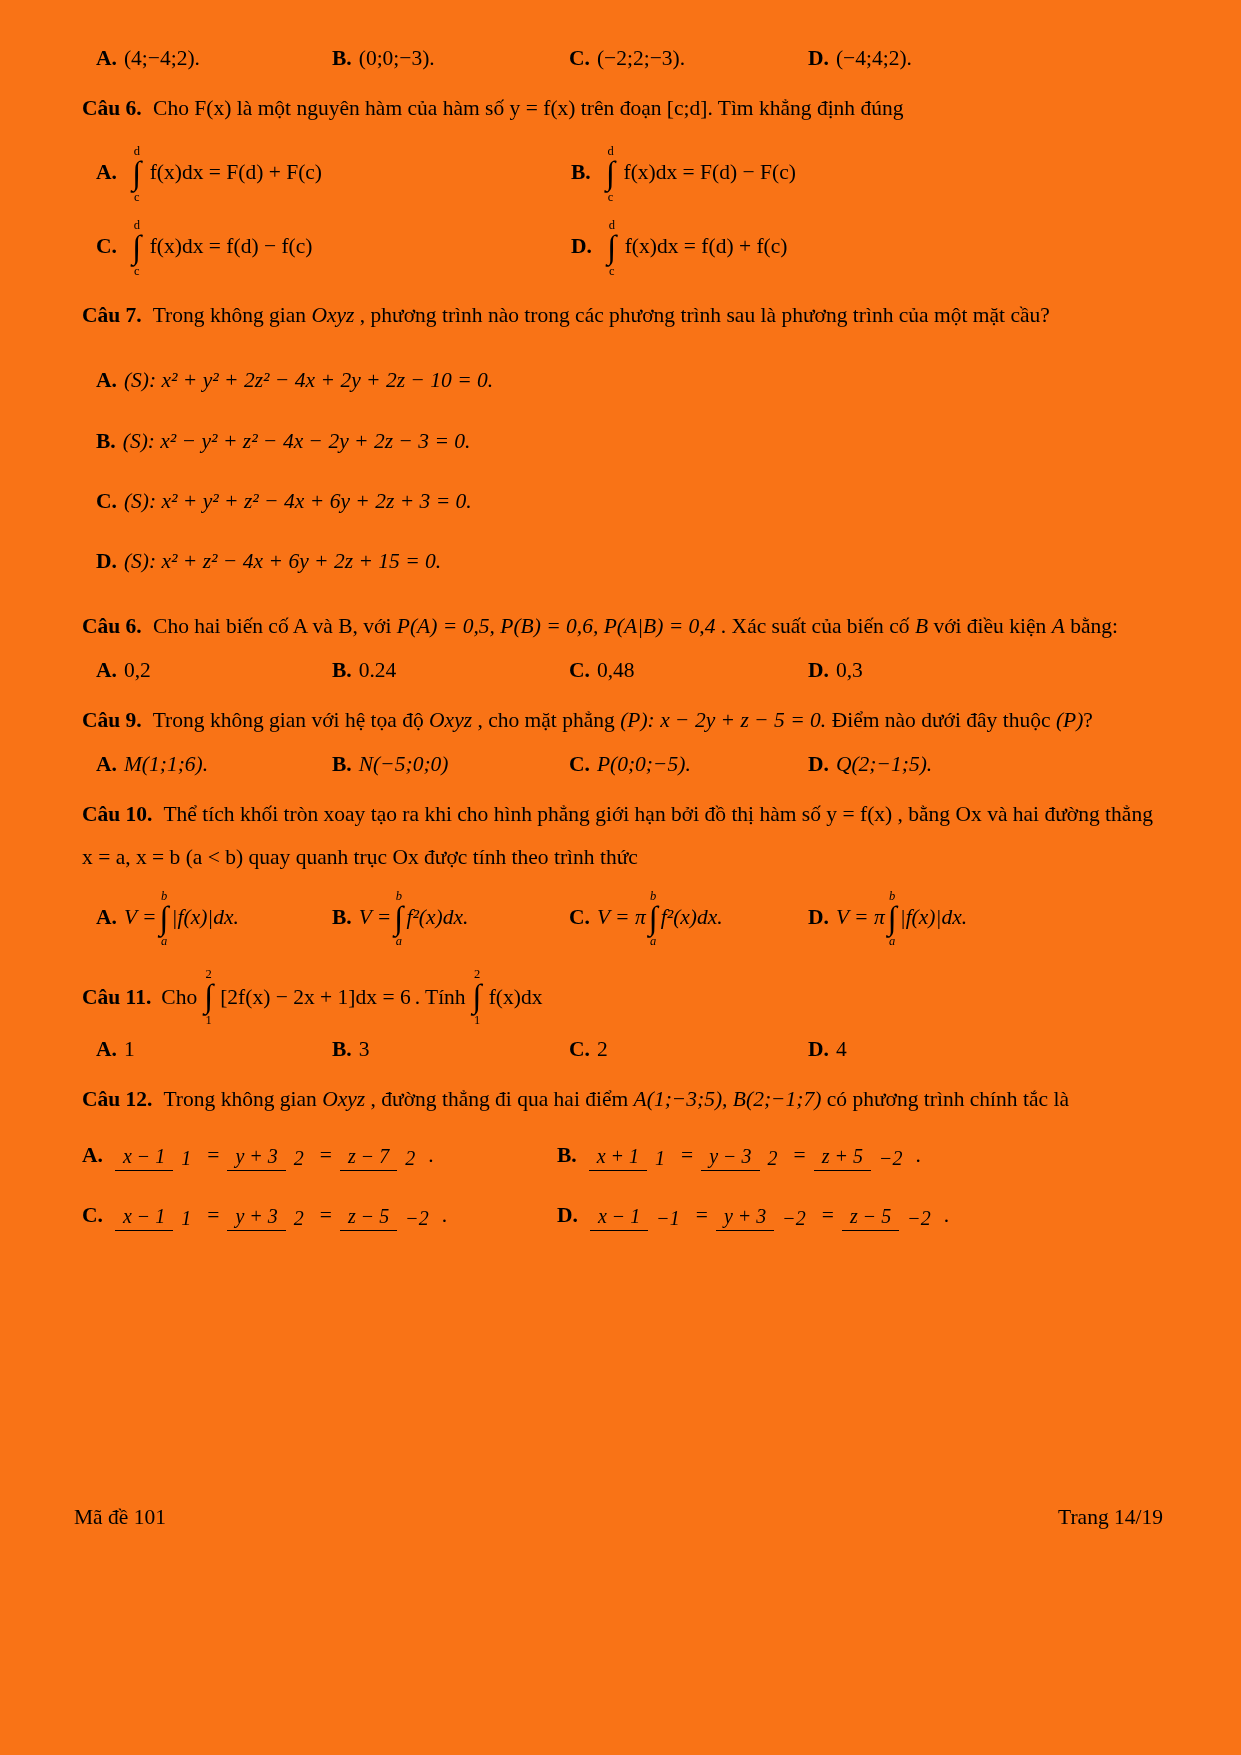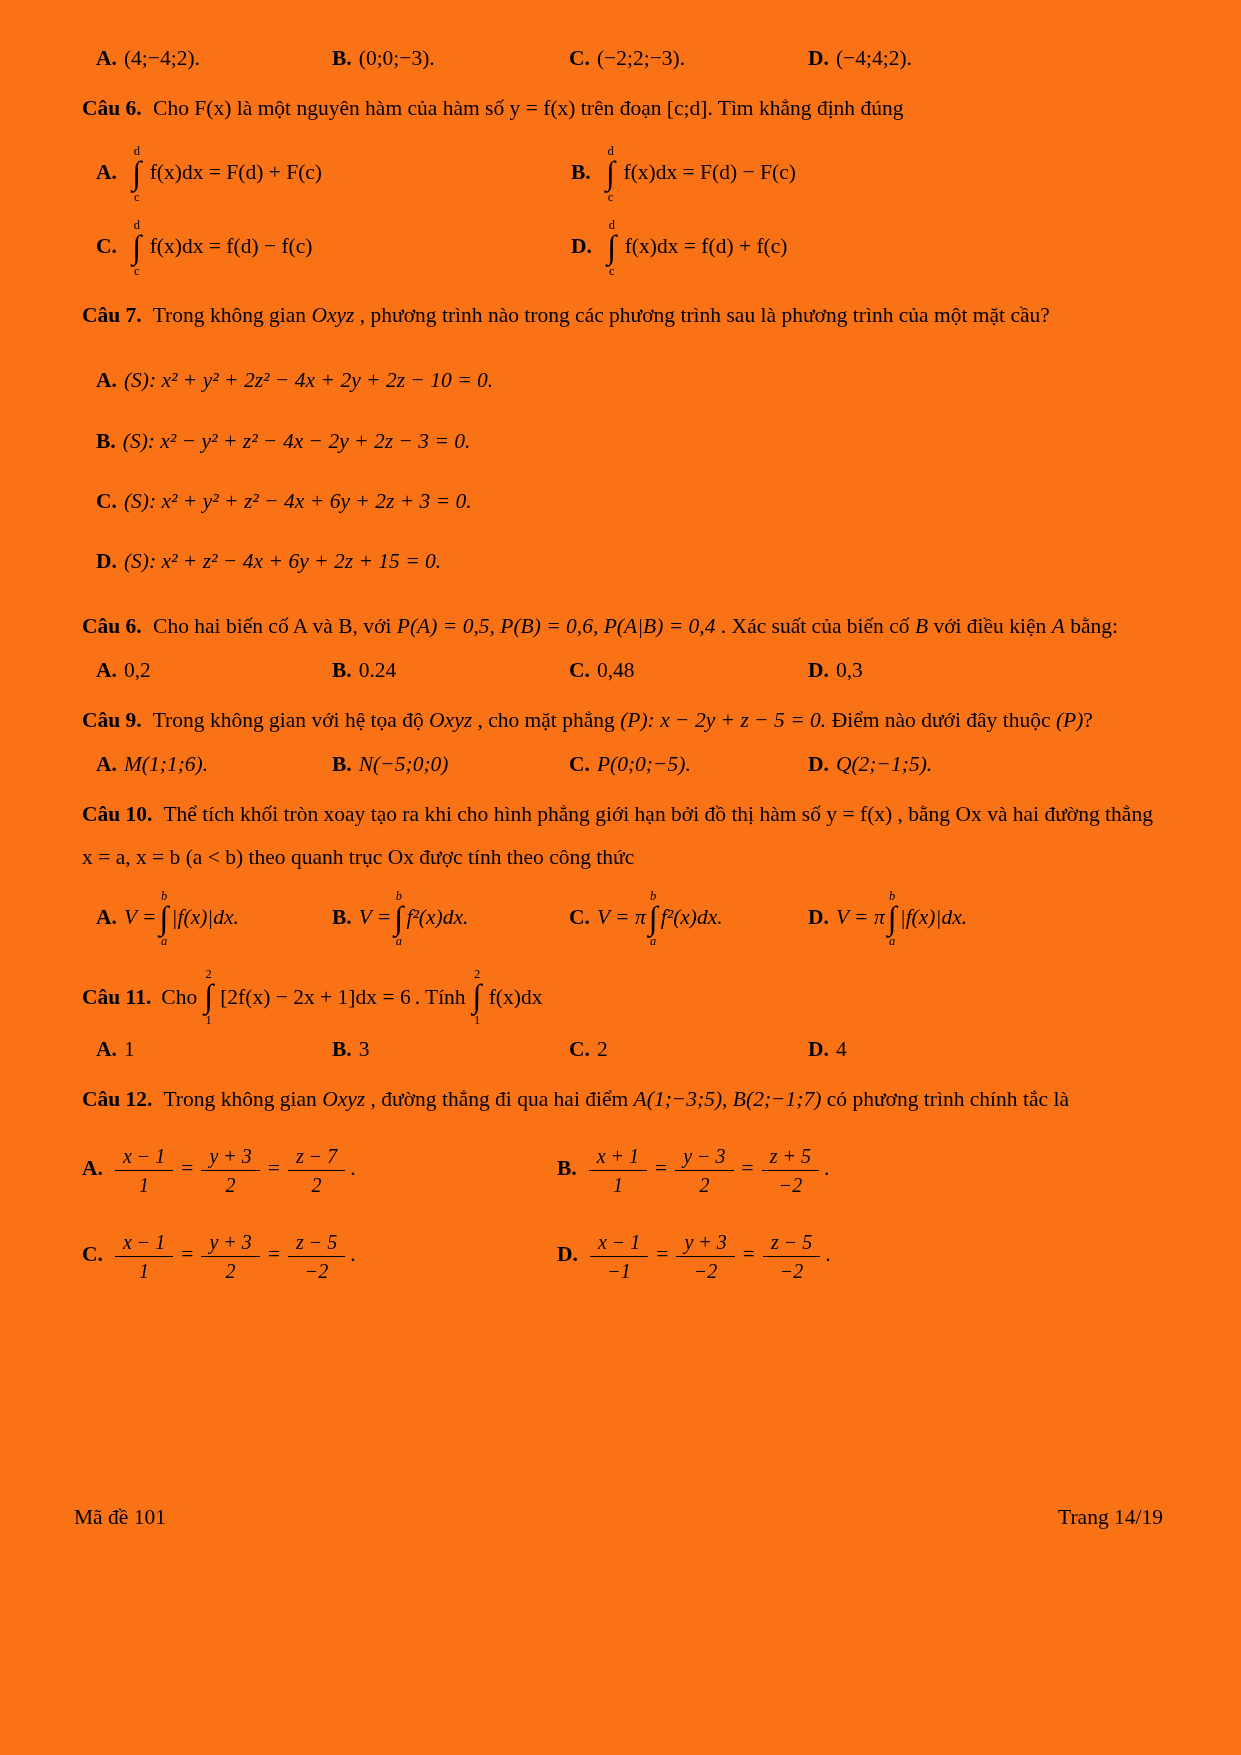--- a/index.html
+++ b/index.html
@@ -18,21 +18,21 @@
   .row4 { display:grid; grid-template-columns:236px 237px 239px auto; padding-left:14px; align-items:center; }
   .row2 { display:grid; grid-template-columns:475px auto; padding-left:14px; align-items:center; margin-top:14px; }
   .optline { padding-left:14px; margin:26px 0; line-height:1.6; }
   .opt { white-space:nowrap; }
 
   .intwrap { display:inline-flex; flex-direction:column; align-items:center; vertical-align:middle; line-height:1; margin:0 3px; }
   .int-lim { font-size:12.5px; line-height:1.15; }
   .int-sign { font-size:33px; line-height:0.95; }
   .q10opts .int-lim { font-style:italic; }
 
-  .frac { display:inline-flex; flex-direction:column; align-items:center; vertical-align:middle; margin:0 5px; font-style:italic; font-size:20px; line-height:1.2; }
+  .frac { display:inline-flex; flex-direction:row; align-items:center; vertical-align:middle; margin:0 5px; font-style:italic; font-size:20px; line-height:1.2; }
   .frac .num { padding:1px 8px 2px; border-bottom:1.5px solid #000; }
   .frac .den { padding:2px 8px 0; }
   .eq { margin:0 3px; }
 
   .q11stem { display:flex; align-items:center; flex-wrap:wrap; gap:4px; margin-top:18px; line-height:1.4; }
   .q12row { padding:8px 0 10px; }
 
   .footer { position:absolute; left:74px; right:78px; top:1505px; display:flex; justify-content:space-between; font-size:21.5px; }
 </style>
 </head>
@@ -129,21 +129,21 @@
       <span class="opt"><b class="olabel">A.</b><span class="mi">M(1;1;6).</span></span>
       <span class="opt"><b class="olabel">B.</b><span class="mi">N(−5;0;0)</span></span>
       <span class="opt"><b class="olabel">C.</b><span class="mi">P(0;0;−5).</span></span>
       <span class="opt"><b class="olabel">D.</b><span class="mi">Q(2;−1;5).</span></span>
     </div>
   </section>
 
   <section>
     <p class="stem">
       <b class="qlabel">Câu 10.</b>
-      <span><span>Thể tích khối tròn xoay tạo ra khi cho hình phẳng giới hạn bởi đồ thị hàm số </span><span>y = f(x)</span><span> , bằng </span><span>Ox</span><span> và hai đường thẳng </span><span>x = a, x = b (a &lt; b)</span><span> theo quanh trục Ox được tính theo công thức</span></span>
+      <span><span>Thể tích khối tròn xoay tạo ra khi cho hình phẳng giới hạn bởi đồ thị hàm số </span><span>y = f(x)</span><span> , bằng </span><span>Ox</span><span> và hai đường thẳng </span><span>x = a, x = b (a &lt; b)</span><span> quay quanh trục Ox được tính theo trình thức</span></span>
     </p>
     <div class="opts row4 q10opts">
       <span class="opt">
         <b class="olabel">A.</b><span class="mi">V =</span><span class="intwrap">
             <span class="int-lim">b</span>
             <span class="int-sign">∫</span>
             <span class="int-lim">a</span>
           </span><span class="mi">|f(x)|dx.</span>
       </span>
       <span class="opt">

